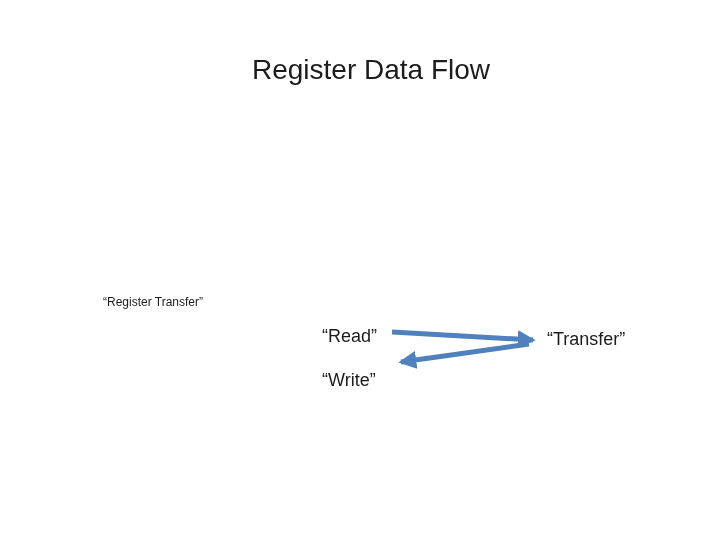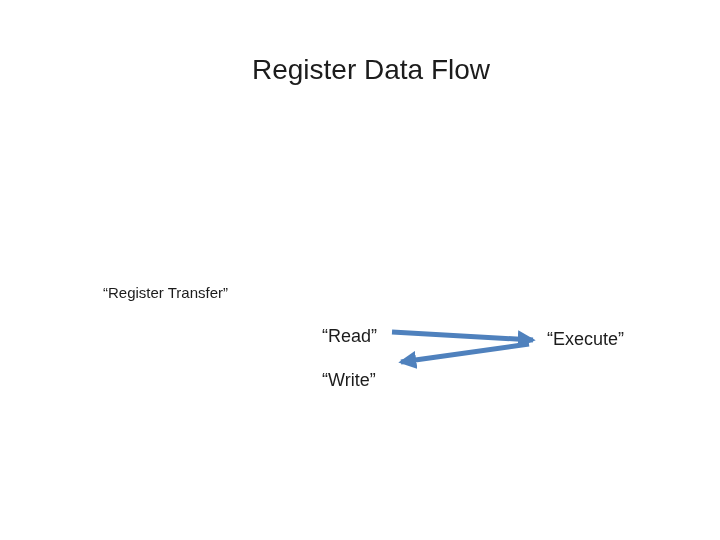--- a/index.html
+++ b/index.html
@@ -25,21 +25,21 @@
     color: #1c1c1c;
     letter-spacing: 0px;
     white-space: nowrap;
   }
   .label {
     position: absolute;
     color: #1c1c1c;
     white-space: nowrap;
     line-height: 1.1;
   }
-  .lbl-register-transfer { top: 285px; left: 103px; font-size: 15px; }
+  .lbl-register-transfer { top: 296px; left: 103px; font-size: 12px; }
   .lbl-read    { top: 327px; left: 322px; font-size: 18px; text-align: center; }
   .lbl-write   { top: 355px; left: 322px; font-size: 18px; margin-top: 16px; }
   .lbl-execute { top: 330px; left: 547px; font-size: 18px; }
   .arrows-layer {
     position: absolute;
     top: 0; left: 0;
     width: 720px; height: 540px;
     pointer-events: none;
   }
 </style>
@@ -49,21 +49,21 @@
 <div class="slide">
 
   <div class="slide-title">Register Data Flow</div>
 
   <div class="label lbl-register-transfer">“Register Transfer”</div>
 
   <div class="label lbl-read">“Read”</div>
 
   <div class="label lbl-write">“Write”</div>
 
-  <div class="label lbl-execute">“Execute”</div>
+  <div class="label lbl-execute">“Transfer”</div>
 
   <svg class="arrows-layer" width="720" height="540" viewBox="0 0 720 540" xmlns="http://www.w3.org/2000/svg">
     <defs>
       <marker id="arrowhead" viewBox="0 0 10 10" refX="8.5" refY="5" markerWidth="3.6" markerHeight="3.6" orient="auto-start-reverse">
         <path d="M 0 0 L 10 5 L 0 10 z" fill="#4f81bd"></path>
       </marker>
     </defs>
     <line x1="392" y1="332" x2="533" y2="340" stroke-width="5" stroke-linecap="butt" marker-end="url(#arrowhead)" stroke="#4f81bd"></line>
     <line x1="529" y1="344" x2="401" y2="362" stroke-width="5" stroke-linecap="butt" marker-end="url(#arrowhead)" stroke="#4f81bd"></line>
   </svg>

